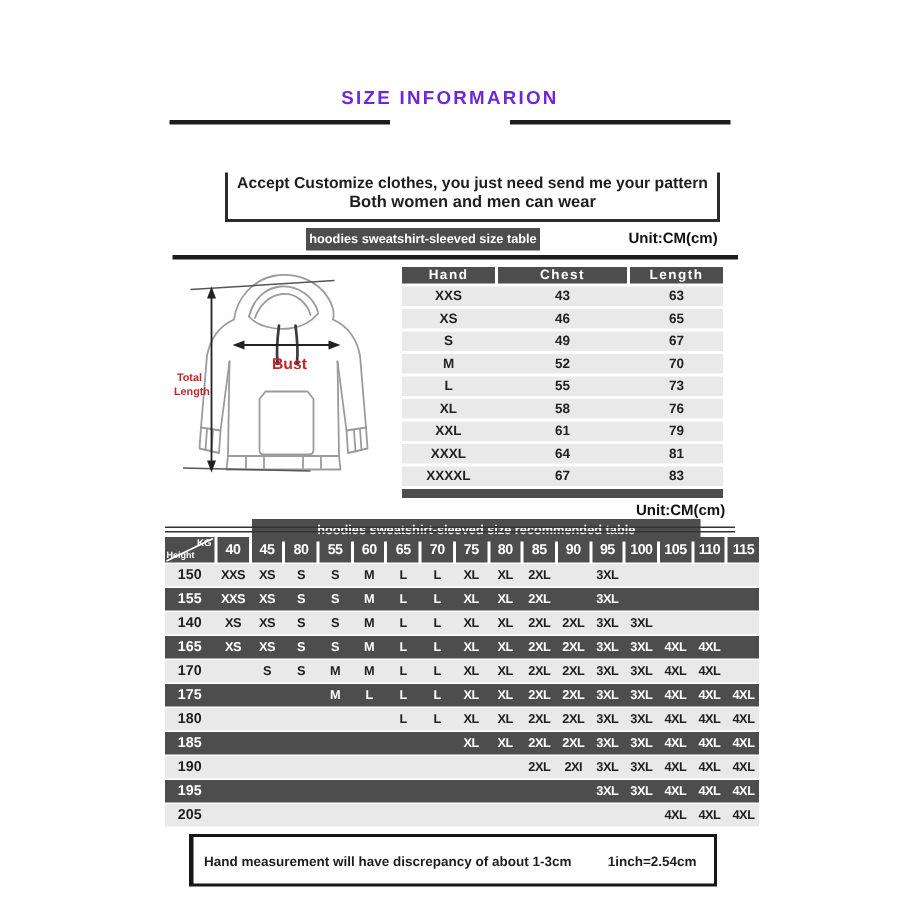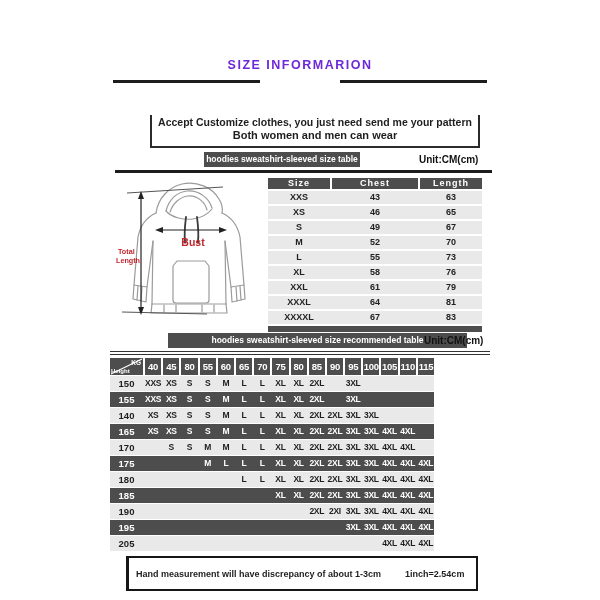--- a/index.html
+++ b/index.html
@@ -22,42 +22,42 @@
 
   .note-box{position:absolute;left:150px;top:115px;width:330px;height:33px;
     border-left:2px solid #2b2b2b;border-right:2px solid #2b2b2b;border-bottom:2px solid #2b2b2b;
     text-align:center;font-weight:bold;}
   .note-line1{font-size:10.5px;white-space:nowrap;line-height:14px;}
   .note-line2{font-size:11px;line-height:13px;}
 
   .sec-bar{position:absolute;background:var(--dark);color:#fff;font-weight:bold;
     font-size:8.5px;text-align:center;}
   .sec-bar.one{left:204px;top:152px;width:156px;height:15px;line-height:15px;}
-  .sec-bar.two{left:168px;top:333px;width:299px;height:15px;line-height:15px;}
+  .sec-bar.two{left:168px;top:346px;width:299px;height:15px;line-height:15px;}
   .unit-label{position:absolute;font-size:10px;font-weight:bold;color:#111;}
   .unit-label.one{left:419px;top:154px;}
   .unit-label.two{left:424px;top:335px;}
 
   .divider1{position:absolute;left:115px;top:170px;width:377px;height:3px;background:var(--line);}
   .divider2{position:absolute;left:110px;top:351px;width:380px;height:4px;
     border-top:1.5px solid #333;border-bottom:1px solid #333;}
 
   .hoodie-diagram{position:absolute;left:112px;top:173px;width:135px;height:150px;}
 
   
   .size-table{position:absolute;left:268px;top:178px;width:214px;}
   .st-header,.st-row{display:grid;grid-template-columns:62px 86px 1fr;column-gap:2px;}
   .st-header .st-hcell{background:var(--dark);color:#fff;font-weight:bold;font-size:9px;
     height:11px;line-height:11px;text-align:center;letter-spacing:1px;}
   .st-row{height:13px;margin-top:2px;background:var(--row-light);}
   .st-cell{font-size:9px;font-weight:bold;line-height:13px;text-align:center;color:#222;}
   .st-bottom-bar{height:6px;margin-top:2px;background:var(--dark);}
 
   
-  .matrix{position:absolute;left:110px;top:358px;width:324px;}
+  .matrix{position:absolute;left:110px;top:358px;width:396px;}
   .mx-header,.mx-row{display:grid;grid-template-columns:33px repeat(16,1fr);column-gap:2px;}
   .mx-header{height:17px;}
   .mx-corner{position:relative;background:var(--dark);}
   .mx-corner svg{position:absolute;inset:0;width:100%;height:100%;}
   .corner-kg{position:absolute;top:1px;right:2px;font-size:6.5px;font-weight:bold;color:#fff;}
   .corner-height{position:absolute;bottom:1px;left:1px;font-size:6px;font-weight:bold;color:#fff;}
   .wt-cell{background:var(--dark);color:#fff;font-weight:bold;font-size:9.5px;
     line-height:17px;text-align:center;letter-spacing:-0.3px;}
   .mx-row{height:15px;margin-top:1px;}
   .mx-row.light{background:var(--row-light);color:#1e1e1e;}
@@ -129,21 +129,21 @@
       <polygon points="43,57 51,54 51,60" fill="#222"></polygon>
       <polygon points="115,57 107,54 107,60" fill="#222"></polygon>
     </g>
     <text x="6" y="81" font-size="7.2" font-weight="bold" fill="#c1272d">Total</text>
     <text x="4" y="90" font-size="7.2" font-weight="bold" fill="#c1272d">Length</text>
     <text x="81" y="73" font-size="10.5" font-weight="bold" fill="#c1272d" text-anchor="middle">Bust</text>
   </svg>
 
   <div class="size-table">
     <div class="st-header">
-      <div class="st-hcell">Size</div>
+      <div class="st-hcell">Hand</div>
       <div class="st-hcell">Chest</div>
       <div class="st-hcell">Length</div>
     </div>
     <div>
         <div class="st-row">
           <div class="st-cell">XXS</div>
           <div class="st-cell">43</div>
           <div class="st-cell">63</div>
         </div>
         <div class="st-row">

